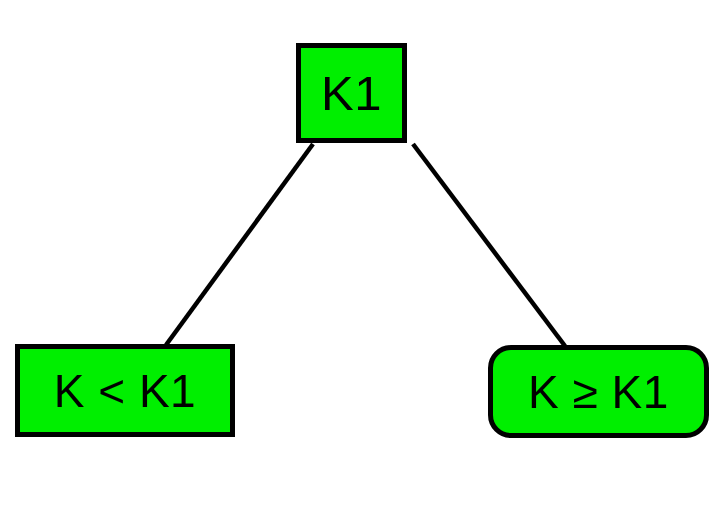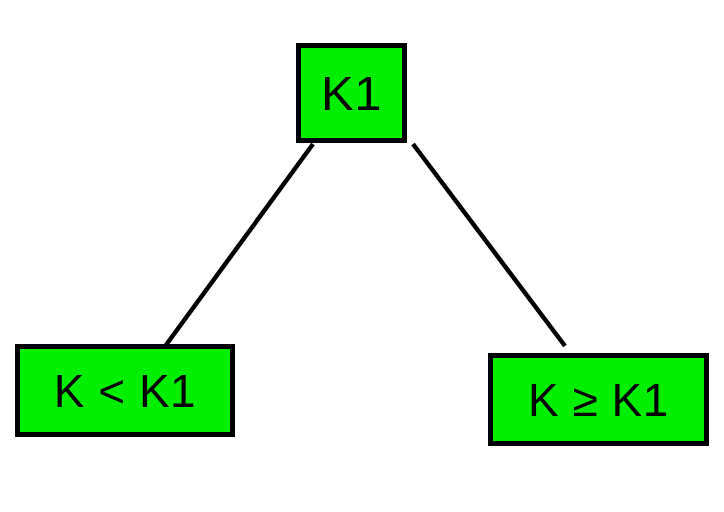--- a/index.html
+++ b/index.html
@@ -58,23 +58,24 @@
     left: 15px;
     top: 344px;
     width: 220px;
     height: 93px;
   }
   #node-left .node-label {
     font-size: 46px;
   }
   #node-right {
     left: 488px;
-    top: 353px;
+    top: 345px;
     width: 221px;
     height: 93px;
+    border-radius: 23px;
   }
   #node-right .node-label {
     font-size: 46px;
   }
 </style>
 </head>
 <body>
 
 <div id="diagram-canvas" style="background: rgb(255, 255, 255);">
 

